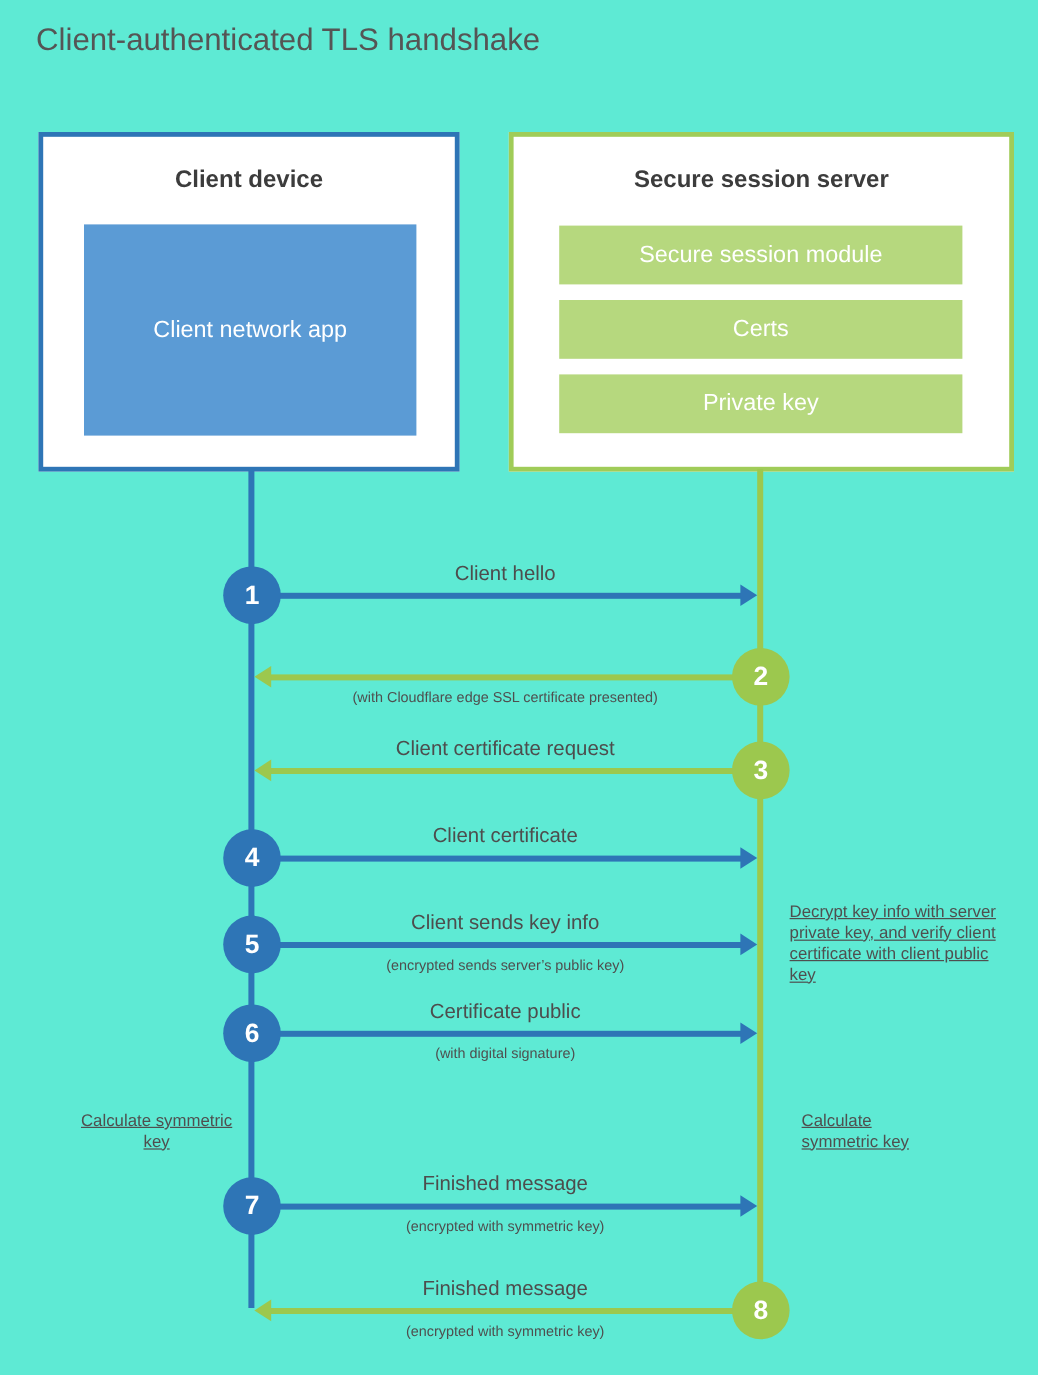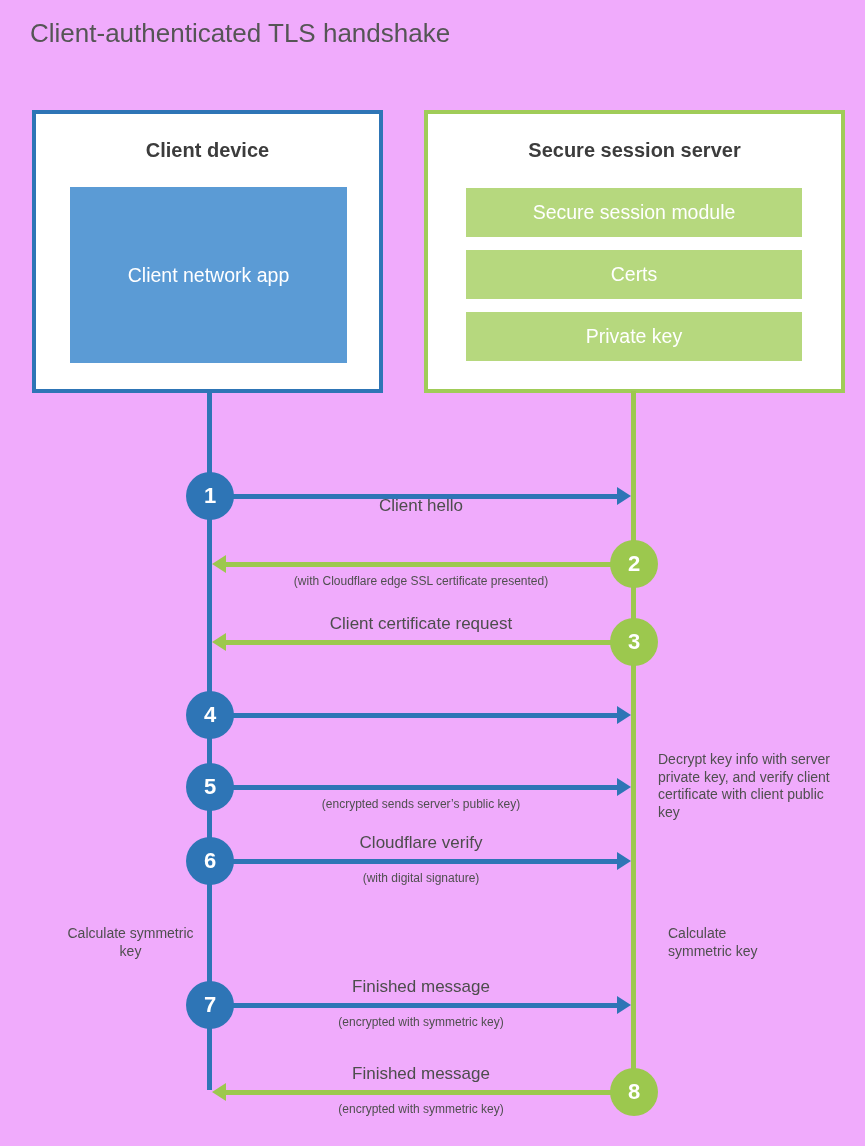--- a/index.html
+++ b/index.html
@@ -7,21 +7,21 @@
     --light-blue:#5b9bd5;
     --green:#9cc84e;
     --green-border:#a0cc58;
     --light-green:#b6d87e;
     --ink:#3c3c3c;
     --label:#4d4d4d;
     --sub:#4f4f4f;
   }
   *{margin:0;padding:0;box-sizing:border-box;}
   body{background:#ffffff;font-family:"Liberation Sans","DejaVu Sans",sans-serif;}
-  .stage{position:relative;width:865px;height:1146px;background:#f0abfc;overflow:hidden;}
+  .stage{position:relative;width:865px;height:1146px;background:#5eead4;overflow:hidden;}
 
   .page-title{position:absolute;left:30px;top:18px;font-size:26px;font-weight:300;color:#555;}
 
   
   .actor-box{position:absolute;top:110px;height:283px;background:#fff;}
   .client-box{left:32px;width:351px;border:4px solid var(--blue);}
   .server-box{left:424px;width:421px;border:4px solid var(--green-border);}
   .actor-title{margin-top:25px;text-align:center;font-size:20px;font-weight:700;color:var(--ink);}
 
   .app-box{position:absolute;left:34px;top:73px;width:277px;height:176px;background:var(--light-blue);
@@ -54,21 +54,21 @@
   .arrow-right .head{right:-13px;border-left:14px solid;}
   .arrow-left .head{left:-13px;border-right:14px solid;}
 
   
   .msg-label{position:absolute;left:209px;width:424px;text-align:center;
              font-size:17px;color:var(--label);}
   .msg-sub{position:absolute;left:209px;width:424px;text-align:center;
            font-size:12px;color:var(--sub);}
 
   
-  .note{position:absolute;font-size:14px;line-height:17.5px;color:var(--sub);}
+  .note{position:absolute;font-size:14px;line-height:17.5px;color:var(--sub);text-decoration:underline;}
   .note-decrypt{left:658px;top:751px;width:178px;text-align:left;}
   .note-calc-left{left:58px;top:925px;width:145px;text-align:center;}
   .note-calc-right{left:668px;top:925px;width:115px;text-align:left;}
 </style>
 </head>
 <body>
 
 <div class="stage">
 
   <div class="page-title">Client-authenticated TLS handshake</div>
@@ -83,50 +83,52 @@
   <div class="actor-box client-box">
     <div class="actor-title">Client device</div>
     <div class="app-box">
       <span>Client network app</span>
     </div>
   </div>
 
   <div class="lifeline blue"></div>
   <div class="lifeline green"></div>
 
-  <div class="msg-label" style="top:468px;margin-top:28px;">Client hello</div>
+  <div class="msg-label" style="top:468px;">Client hello</div>
   <div class="arrow blue arrow-right" style="top:494px;">
       <span class="head"></span>
     </div>
   <div class="badge blue" style="top:472px;">1</div>
 
   <div class="arrow green arrow-left" style="top:562px;">
       <span class="head"></span>
     </div>
   <div class="msg-sub" style="top:574px;">(with Cloudflare edge SSL certificate presented)</div>
   <div class="badge green" style="top:540px;">2</div>
 
   <div class="msg-label" style="top:614px;">Client certificate request</div>
   <div class="arrow green arrow-left" style="top:640px;">
       <span class="head"></span>
     </div>
   <div class="badge green" style="top:618px;">3</div>
 
+  <div class="msg-label" style="top:687px;">Client certificate</div>
   <div class="arrow blue arrow-right" style="top:713px;">
       <span class="head"></span>
     </div>
   <div class="badge blue" style="top:691px;">4</div>
 
+  <div class="msg-label" style="top:759px;">Client sends key info</div>
   <div class="arrow blue arrow-right" style="top:785px;">
       <span class="head"></span>
     </div>
   <div class="msg-sub" style="top:797px;">(encrypted sends server’s public key)</div>
   <div class="badge blue" style="top:763px;">5</div>
 
-  <div class="msg-label" style="top:833px;">Cloudflare verify</div>
+  <div class="msg-label" style="top:833px;">Certificate public</div>
   <div class="arrow blue arrow-right" style="top:859px;">
       <span class="head"></span>
     </div>
   <div class="msg-sub" style="top:871px;">(with digital signature)</div>
   <div class="badge blue" style="top:837px;">6</div>
 
   <div class="msg-label" style="top:977px;">Finished message</div>
   <div class="arrow blue arrow-right" style="top:1003px;">
       <span class="head"></span>
     </div>

